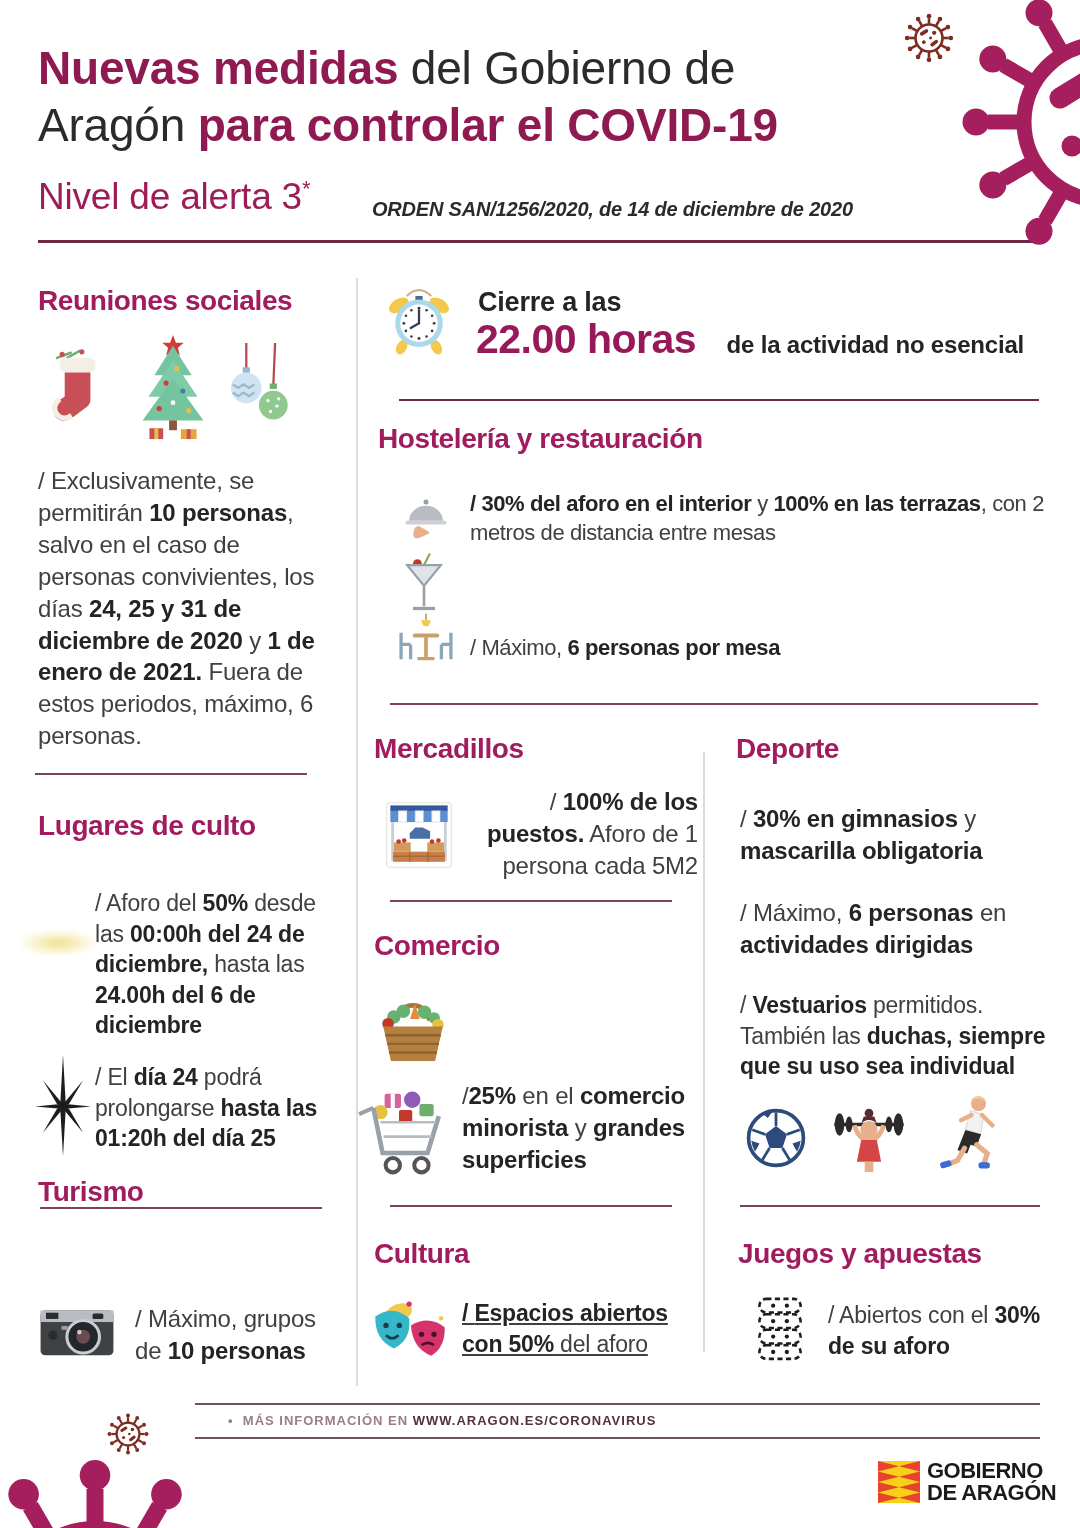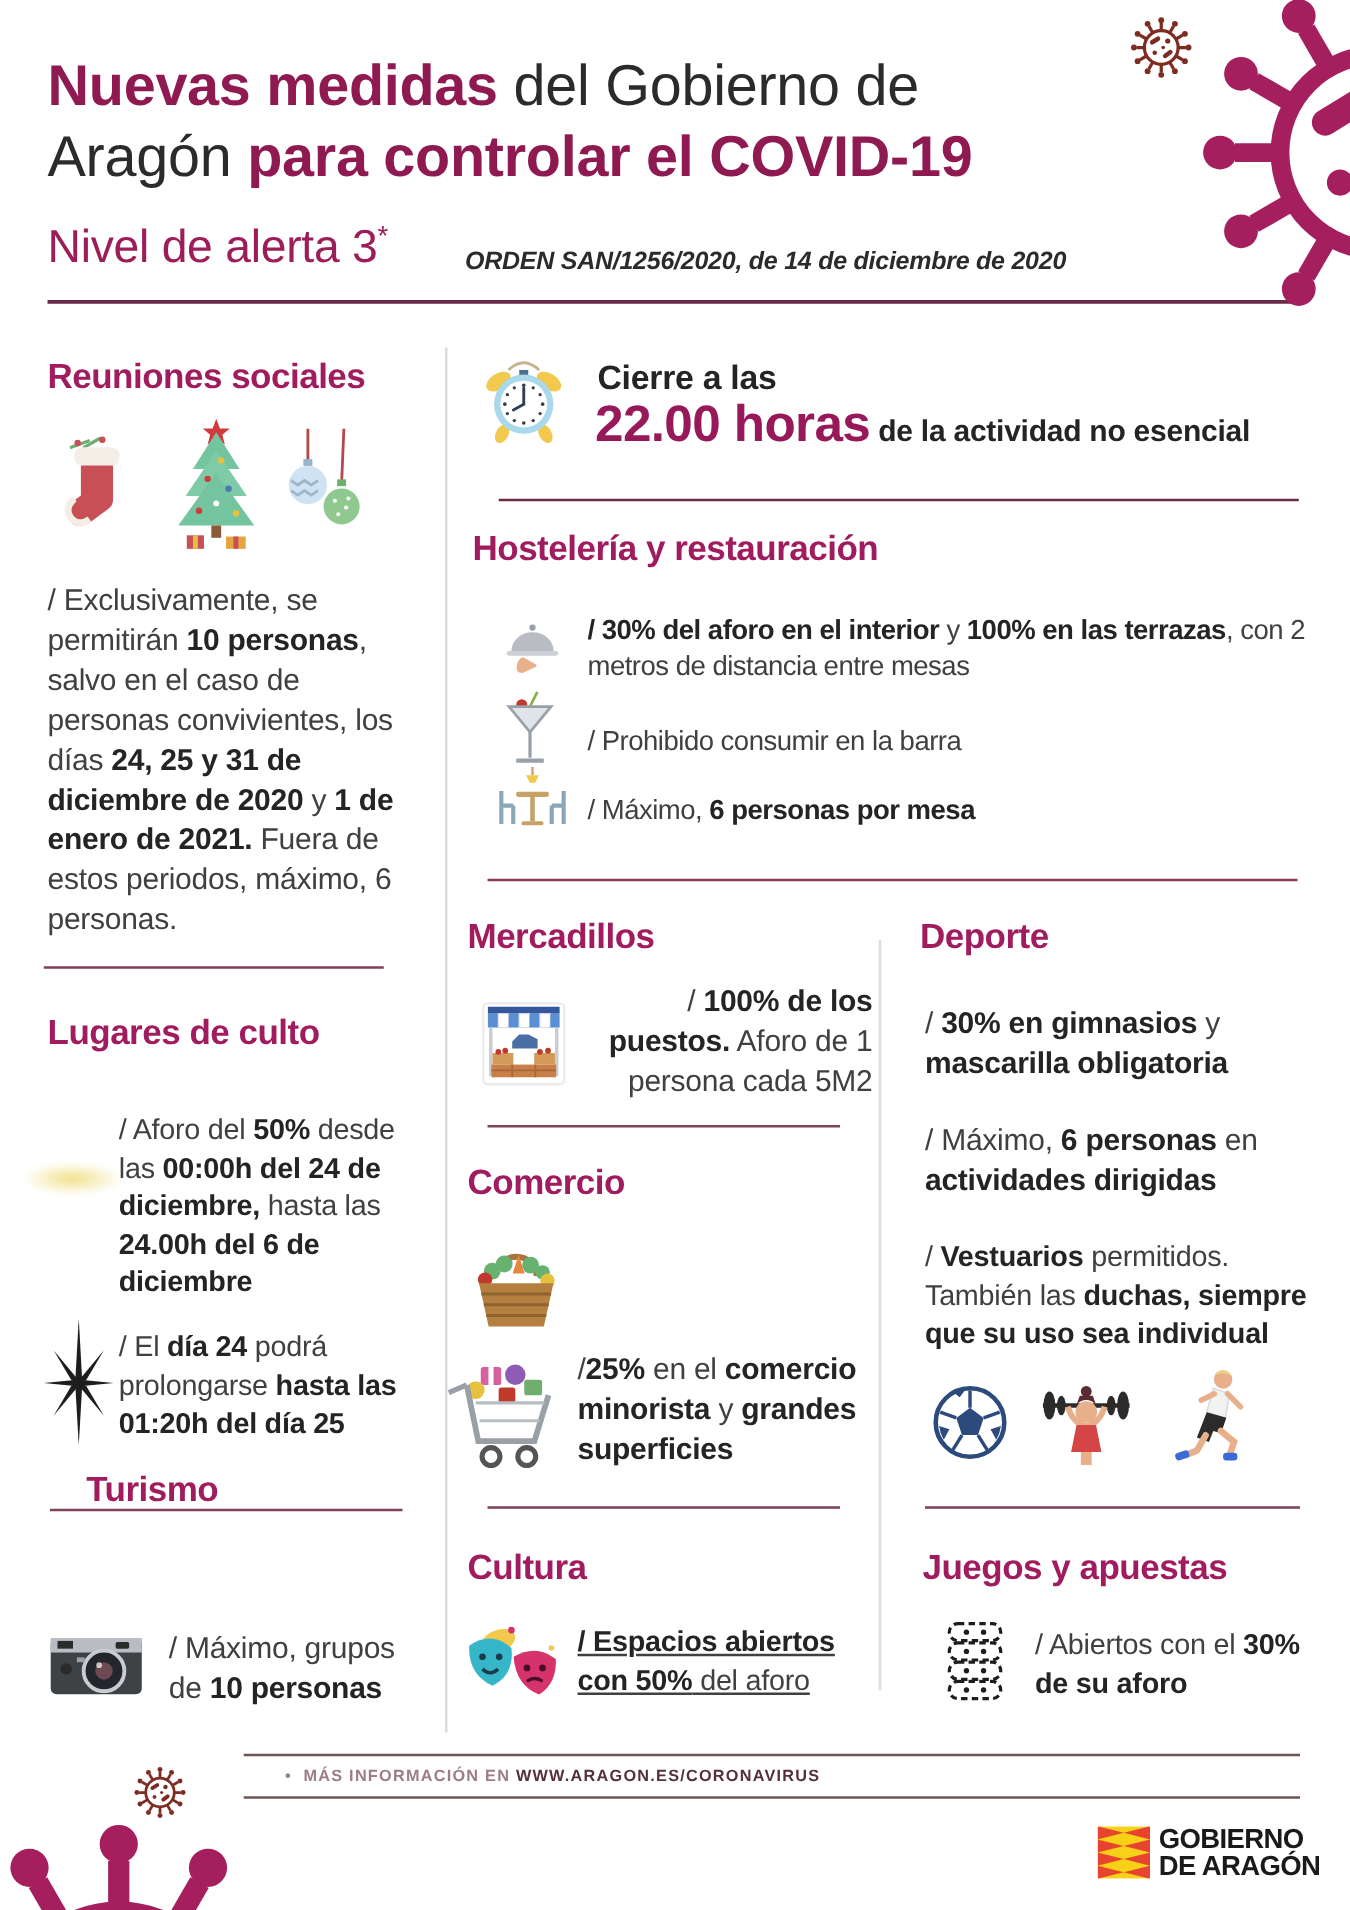--- a/index.html
+++ b/index.html
@@ -21,21 +21,21 @@
   .fs24{font-size:24px;} .fs23{font-size:23px;} .fs22{font-size:22px;letter-spacing:-0.4px;}
   
   .hdiv{height:2px;background:#7d4257;}
   .hdiv-c{height:2px;background:#8c3a5c;}
   .vdiv{width:2px;background:#dcdcdc;}
   .f-line{height:2px;background:#6e5555;}
   
   .closure1{font-size:27px;font-weight:800;color:#242424;}
   .closure2{white-space:nowrap;}
   .closure2 .time{font-size:41px;font-weight:800;color:#97195a;letter-spacing:-0.5px;}
-  .closure2 .rest{font-size:24px;font-weight:800;color:#242424;}
+  .closure2 .rest{font-size:24px;font-weight:800;color:#242424;margin-left:24px;}
   
   .f-text{font-size:13px;letter-spacing:1px;color:#9b7d86;font-weight:700;}
   .f-text .url{color:#55303f;font-weight:800;}
   .logo{display:flex;align-items:center;gap:7px;}
   .logo-text{font-size:22px;font-weight:800;color:#1a1a1a;line-height:1.0;letter-spacing:-0.5px;}
   .glow{background:radial-gradient(ellipse at center,rgba(238,220,120,0.85),rgba(238,220,120,0) 72%);filter:blur(2px);}
   svg.ic{display:block;width:100%;height:100%;}
   .virus-mag{color:#a51e5e;} .virus-brown{color:#7e2b22;}
 </style>
 </head>
@@ -432,21 +432,21 @@
   <div class="abs" style="left:28px;top:1048px;width:70px;height:115px;">
       <svg class="ic">
         <use href="#star8"></use>
       </svg>
     </div>
   <div class="abs txt fs23" style="left:95px;top:1062px;width:250px;">
     <span>/ El </span><b>día 24</b><span> podrá prolongarse </span><b>hasta las 01:20h del día 25</b>
   </div>
   <div class="abs hdiv" style="left:40px;top:1207px;width:282px;"></div>
 
-  <div class="abs h2" style="left:38px;top:1176px;margin-left:31px;">Turismo</div>
+  <div class="abs h2" style="left:38px;top:1176px;">Turismo</div>
   <div class="abs" style="left:38px;top:1298px;width:78px;height:62px;">
       <svg class="ic">
         <use href="#camera"></use>
       </svg>
     </div>
   <div class="abs txt fs24" style="left:135px;top:1303px;width:200px;">
     <span>/ Máximo, grupos de </span><b>10 personas</b>
   </div>
 
   <div class="abs" style="left:383px;top:281px;width:72px;height:76px;">
@@ -467,23 +467,20 @@
       </svg>
     </div>
   <div class="abs txt fs22" style="left:470px;top:489px;width:585px;">
     <b>/ 30% del aforo en el interior</b><span> y </span><b>100% en las terrazas</b><span>, con 2 metros de distancia entre mesas</span>
   </div>
   <div class="abs" style="left:402px;top:548px;width:44px;height:74px;">
       <svg class="ic">
         <use href="#cocktail"></use>
       </svg>
     </div>
-  <div class="abs txt fs22" style="left:470px;top:578px;width:585px;">
-    <span>/ Prohibido consumir en la barra</span>
-  </div>
   <div class="abs" style="left:393px;top:612px;width:66px;height:62px;">
       <svg class="ic">
         <use href="#tablechairs"></use>
       </svg>
     </div>
   <div class="abs txt fs22" style="left:470px;top:633px;width:585px;">
     <span>/ Máximo, </span><b>6 personas por mesa</b>
   </div>
   <div class="abs hdiv-c" style="left:390px;top:703px;width:648px;"></div>
 

